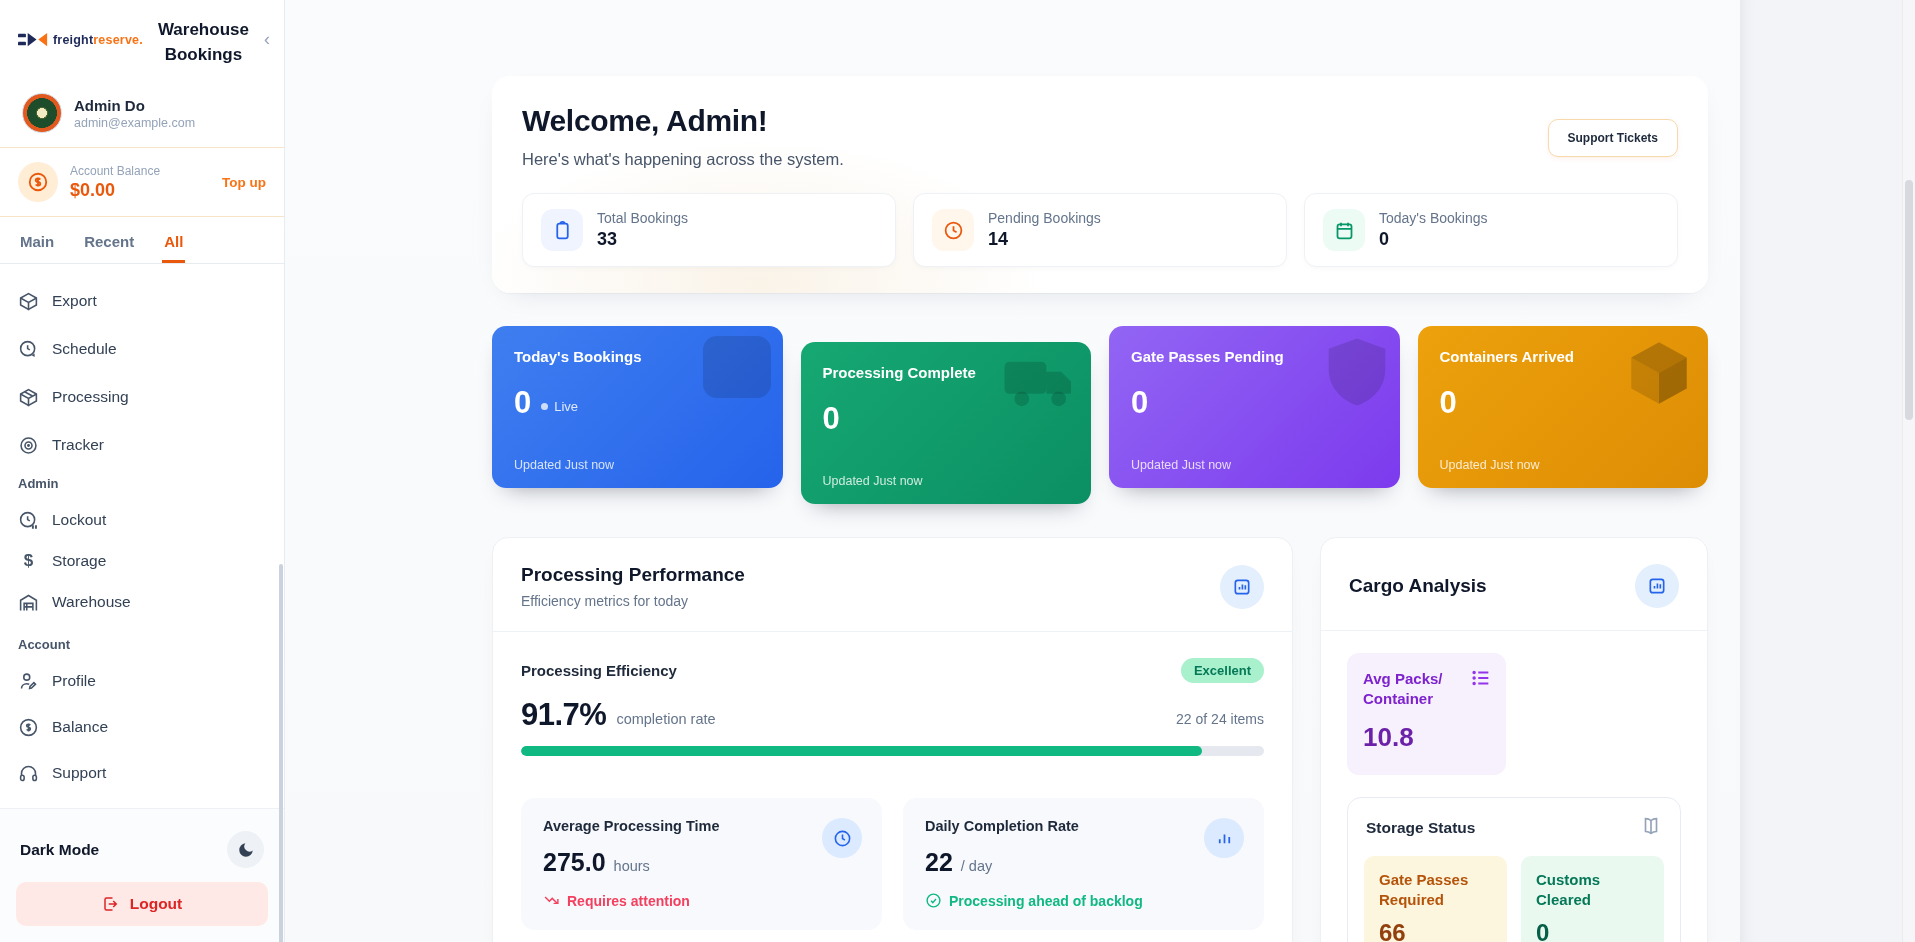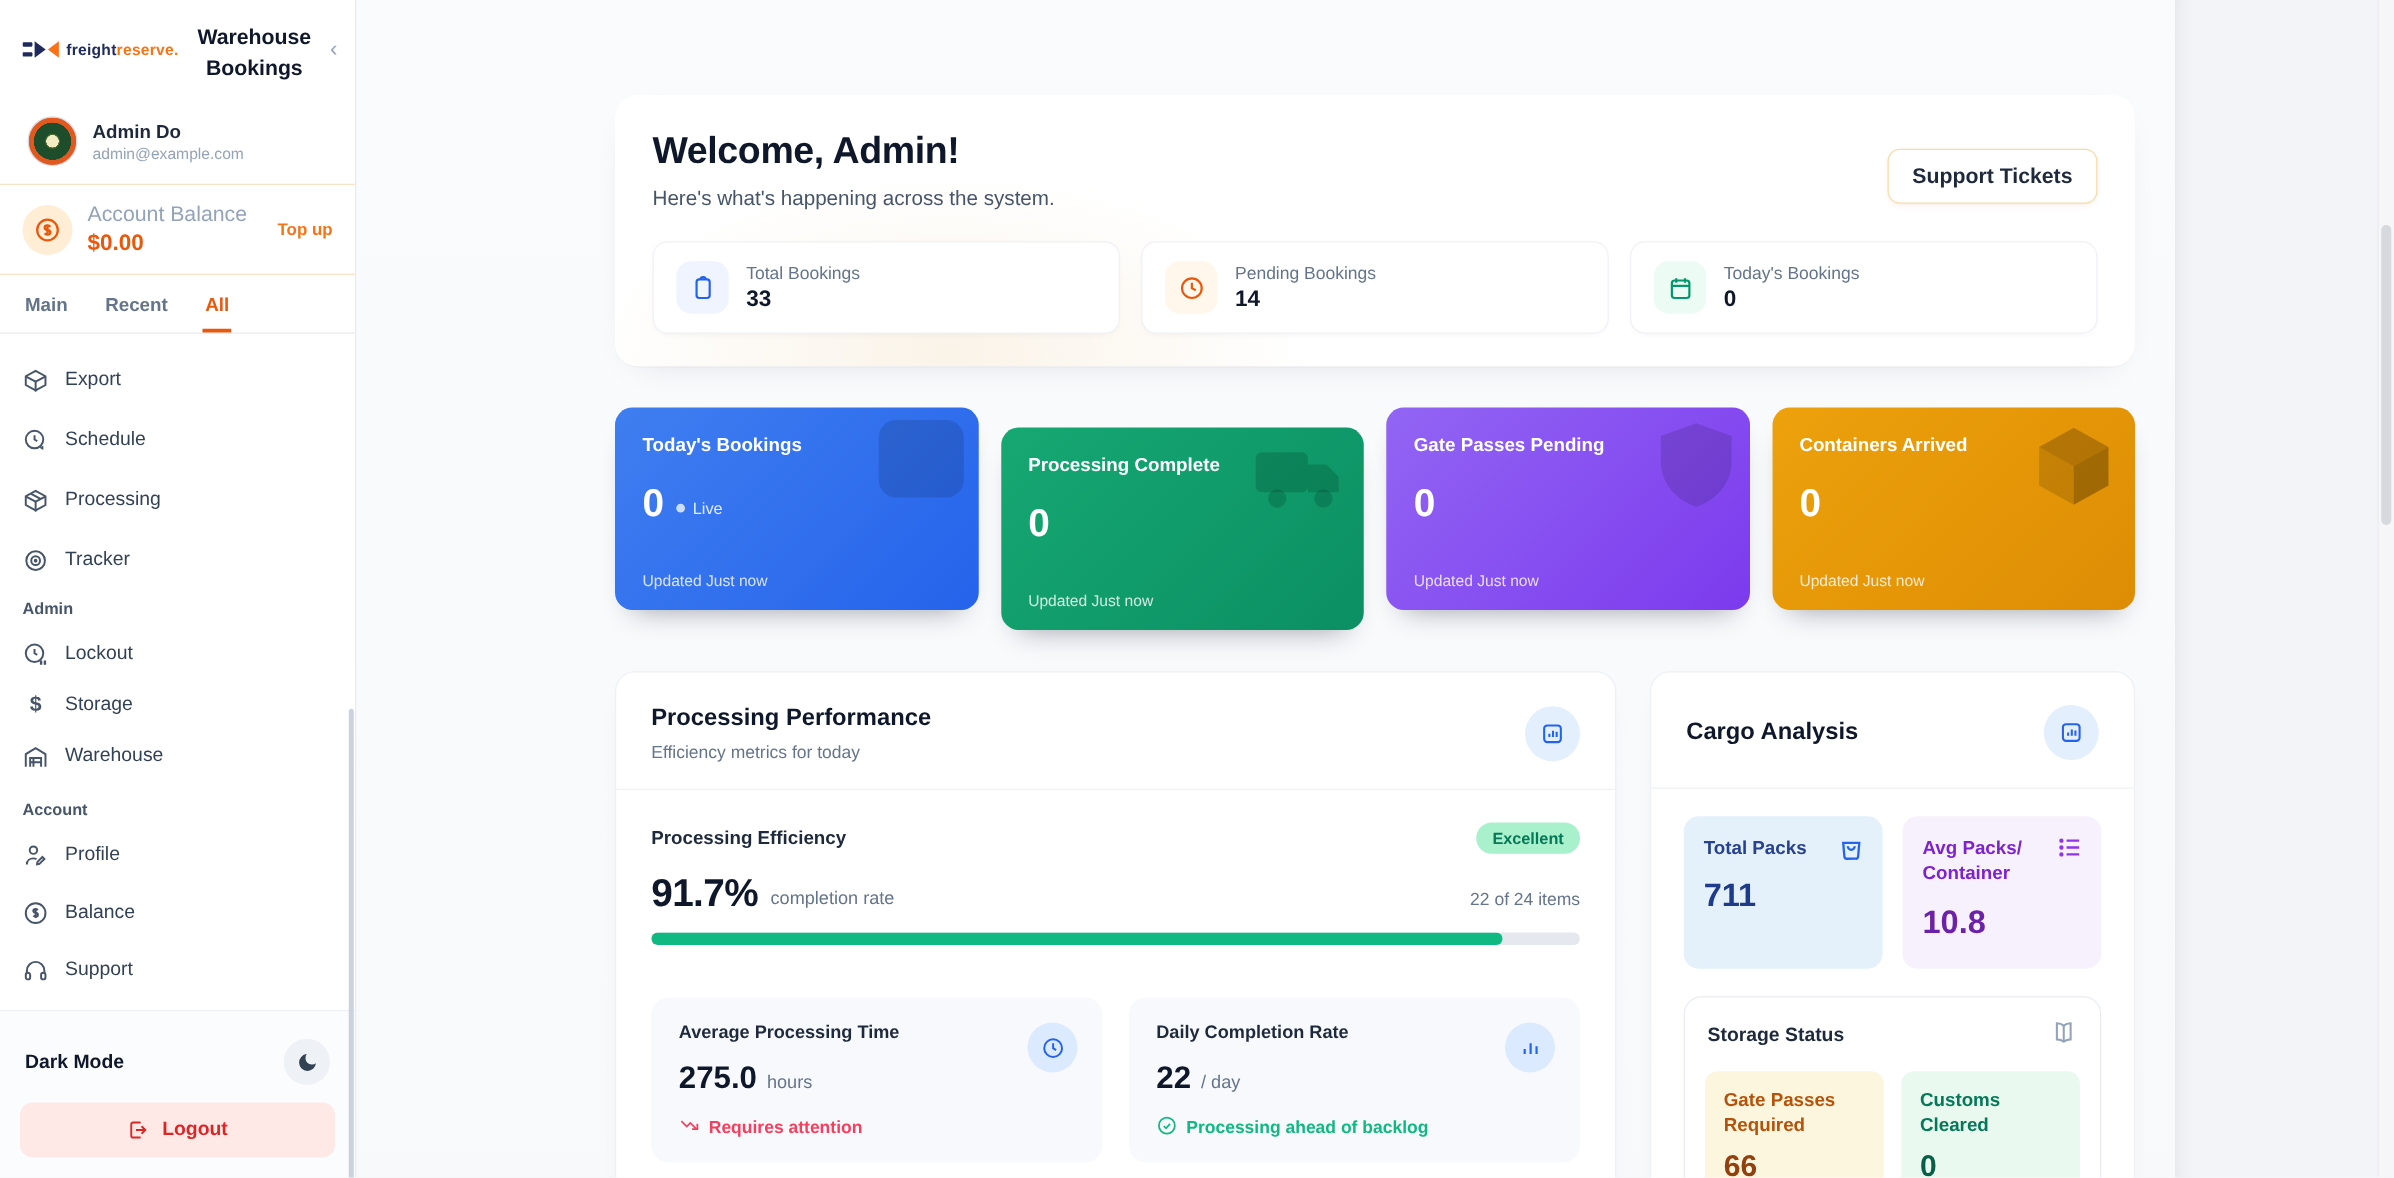--- a/index.html
+++ b/index.html
@@ -16,21 +16,21 @@
   .collapse-btn { border:none; background:transparent; color:#94a3b8; font-size:18px; cursor:pointer; margin-top:12px; line-height:1; }
 
   .user-row { display:flex; align-items:center; gap:12px; margin:6px 12px 0 12px; padding:10px 10px 14px 10px; }
   .avatar { width:40px; height:40px; border-radius:50%; background:radial-gradient(circle at 50% 50%, #f4f8f2 0 18%, #1d4d2b 19% 55%, #e2591f 56% 72%, #27334d 73% 100%); border:1px solid #d8dde5; position:relative; }
   .avatar::after { content:""; position:absolute; inset:13px; border-radius:50%; background:#f0c53a; opacity:.25; }
   .user-name { font-size:15px; font-weight:700; color:#1e293b; }
   .user-email { font-size:12.5px; color:#94a3b8; margin-top:2px; }
 
   .balance-row { display:flex; align-items:center; gap:12px; padding:14px 18px; border-top:1px solid #f7e3c8; border-bottom:1px solid #f7e3c8; }
   .coin-bubble { width:40px; height:40px; border-radius:50%; background:#ffedd5; display:flex; align-items:center; justify-content:center; color:#ea580c; }
-  .balance-label { font-size:17px; color:#94a3b8; }
+  .balance-label { font-size:12px; color:#94a3b8; }
   .balance-value { font-size:18px; font-weight:800; color:#ea580c; margin-top:2px; }
   .topup-btn { margin-left:auto; border:none; background:transparent; color:#f97316; font-size:13.5px; font-weight:700; cursor:pointer; }
 
   .tabs { display:flex; gap:26px; padding:0 18px; border-bottom:1px solid #e8ecf1; margin-top:4px; }
   .tab { padding:12px 2px 10px; font-size:15px; font-weight:600; color:#64748b; cursor:pointer; border-bottom:3px solid transparent; background:transparent; border-top:none;border-left:none;border-right:none; }
   .tab.active { color:#ea580c; border-bottom-color:#ea580c; }
 
   .sb-scroll { flex:1; padding:20px 18px 0 18px; position:relative; }
   .nav-item { display:flex; align-items:center; gap:13px; height:34px; margin-bottom:14px; color:#334155; font-size:15.5px; cursor:pointer; border-radius:8px; }
   .nav-item .ni-icon { width:21px; height:21px; color:#475569; display:flex; align-items:center; justify-content:center; }
@@ -49,21 +49,21 @@
   .logout-btn { width:100%; height:44px; border:none; border-radius:10px; background:#fee9e7; color:#dc2626; font-size:15.5px; font-weight:700; display:flex; align-items:center; justify-content:center; gap:10px; cursor:pointer; font-family:inherit; }
 
   
   .main { flex:1; position:relative; background:linear-gradient(180deg,#fafbfd 0%,#f7f9fb 100%); }
   .right-gutter { position:absolute; top:0; right:0; width:175px; height:100%; background:#f3f4f7; box-shadow:inset 14px 0 18px -16px rgba(15,23,42,.10); }
   .content { position:absolute; left:207px; top:0; width:1216px; height:942px; }
 
   .welcome-panel { position:relative; margin-top:76px; background:radial-gradient(520px 260px at 22% 95%, #faf3e8 0%, #ffffff 55%); border-radius:18px; box-shadow:0 10px 30px -18px rgba(15,23,42,.18), 0 1px 0 rgba(15,23,42,.03); padding:28px 30px 26px; }
   .welcome-title { font-size:30px; font-weight:800; color:#0f172a; letter-spacing:-.3px; }
   .welcome-sub { font-size:16.5px; color:#475569; margin-top:12px; }
-  .support-btn { position:absolute; top:43px; right:30px; background:#fff; border:1px solid #f8d9ab; border-radius:10px; padding:11px 19px; font-size:17px; font-weight:600; color:#1e293b; box-shadow:0 2px 6px -2px rgba(234,88,12,.15); cursor:pointer; font-family:inherit; }
+  .support-btn { position:absolute; top:43px; right:30px; background:#fff; border:1px solid #f8d9ab; border-radius:10px; padding:11px 19px; font-size:12px; font-weight:600; color:#1e293b; box-shadow:0 2px 6px -2px rgba(234,88,12,.15); cursor:pointer; font-family:inherit; }
   .stats-row { display:grid; grid-template-columns:1fr 1fr 1fr; gap:17px; margin-top:24px; }
   .stat-tile { background:#fff; border:1px solid #eef1f6; border-radius:12px; box-shadow:0 2px 8px -4px rgba(15,23,42,.08); padding:15px 18px; display:flex; align-items:center; gap:14px; }
   .stat-icon { width:42px; height:42px; border-radius:12px; display:flex; align-items:center; justify-content:center; }
   .si-blue { background:#eff4fe; color:#2563eb; } .si-orange { background:#fff6ec; color:#ea580c; } .si-green { background:#ecfbf3; color:#059669; }
   .stat-label { font-size:14px; color:#64748b; }
   .stat-value { font-size:18px; font-weight:800; color:#0f172a; margin-top:3px; }
 
   .status-cards { display:grid; grid-template-columns:repeat(4,1fr); gap:18px; margin-top:33px; }
   .status-card { position:relative; height:162px; border-radius:14px; padding:22px 22px 18px; color:#fff; overflow:hidden; box-shadow:0 12px 22px -14px rgba(15,23,42,.45); }
   .sc-title { font-size:15px; font-weight:700; position:relative; z-index:2; }
@@ -483,30 +483,20 @@
           <div class="ph-title">Cargo Analysis</div>
           <div class="icon-bubble">
             <svg width="20" height="20" viewBox="0 0 24 24" fill="none" stroke="currentColor" stroke-width="2">
                 <rect x="4" y="4" width="16" height="16" rx="3"></rect>
                 <path d="M9 15v-3M12.5 15V9M16 15v-5"></path>
               </svg>
           </div>
         </div>
         <div class="cargo-body">
           <div class="cargo-stats">
-            <div class="cstat cstat-blue">
-              <div class="cstat-label">Total Packs</div>
-              <div class="cstat-icon">
-                <svg width="22" height="22" viewBox="0 0 24 24" fill="none" stroke="currentColor" stroke-width="2">
-                    <path d="M5 8h14l-1 12a2 2 0 0 1-2 1.8H8A2 2 0 0 1 6 20z"></path>
-                    <path d="M9 11a3 3 0 0 0 6 0"></path>
-                  </svg>
-              </div>
-              <div class="cstat-value">711</div>
-            </div>
             <div class="cstat cstat-purple">
               <div class="cstat-label">Avg Packs/ Container</div>
               <div class="cstat-icon">
                 <svg width="22" height="22" viewBox="0 0 24 24" fill="none" stroke="currentColor" stroke-width="2">
                     <path d="M9 6h11M9 12h11M9 18h11"></path>
                     <circle cx="4.5" cy="6" r="0.9" fill="currentColor"></circle>
                     <circle cx="4.5" cy="12" r="0.9" fill="currentColor"></circle>
                     <circle cx="4.5" cy="18" r="0.9" fill="currentColor"></circle>
                   </svg>
               </div>

